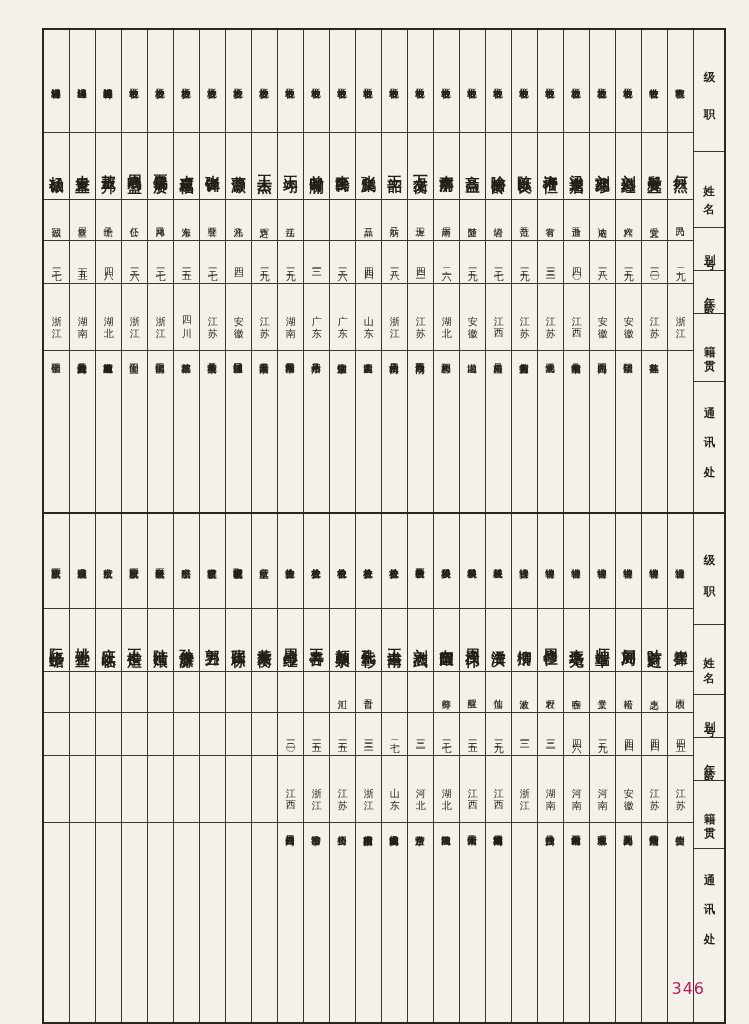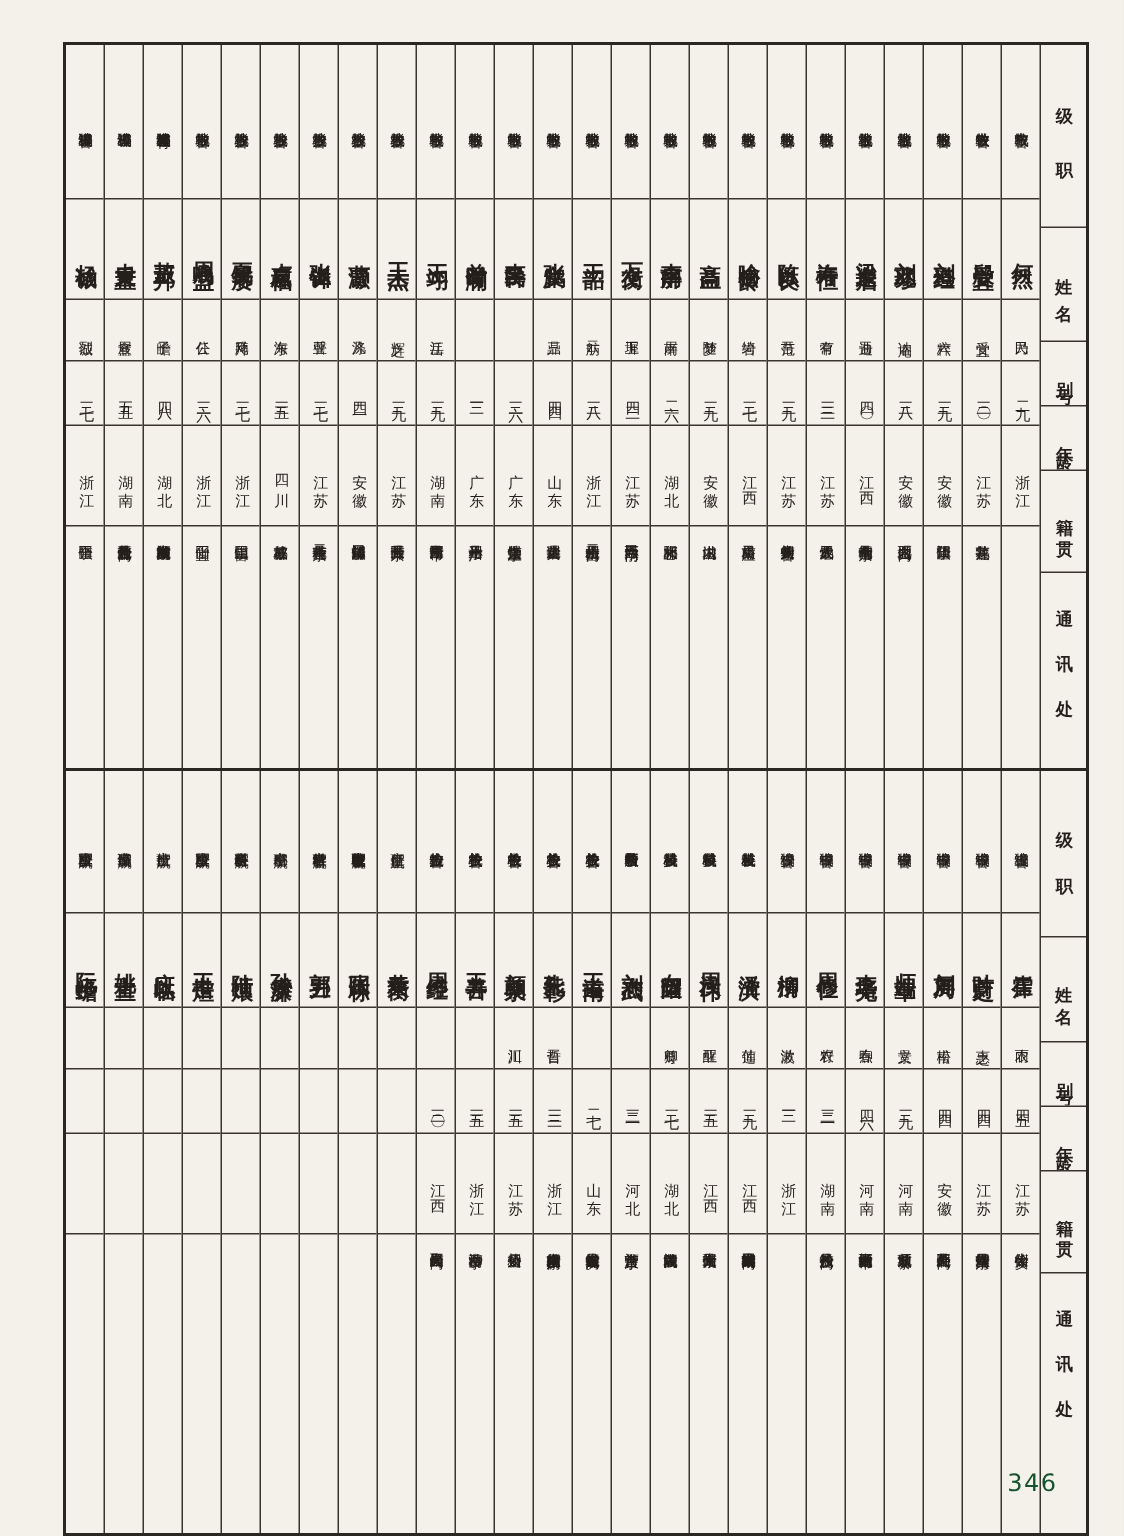--- a/index.html
+++ b/index.html
@@ -80,21 +80,21 @@
   .h-hao{letter-spacing:5px;padding-top:2px;}
   .h-age{letter-spacing:5px;padding-top:2px;}
   .h-origin{letter-spacing:14px;padding-top:7px;}
   .h-address{letter-spacing:30px;padding-top:15px;}
   .page-number{
     position:absolute;
     right:44px;
     bottom:26px;
     font-size:16px;
     letter-spacing:1px;
-    color:#14532d;
+    color:#be185d;
   }
 </style>
 </head>
 <body>
 
 <div class="page">
 
   <div class="roster t-top">
     <div class="col header-col">
       <div class="cell hcell r-rank h-rank">级职</div>

